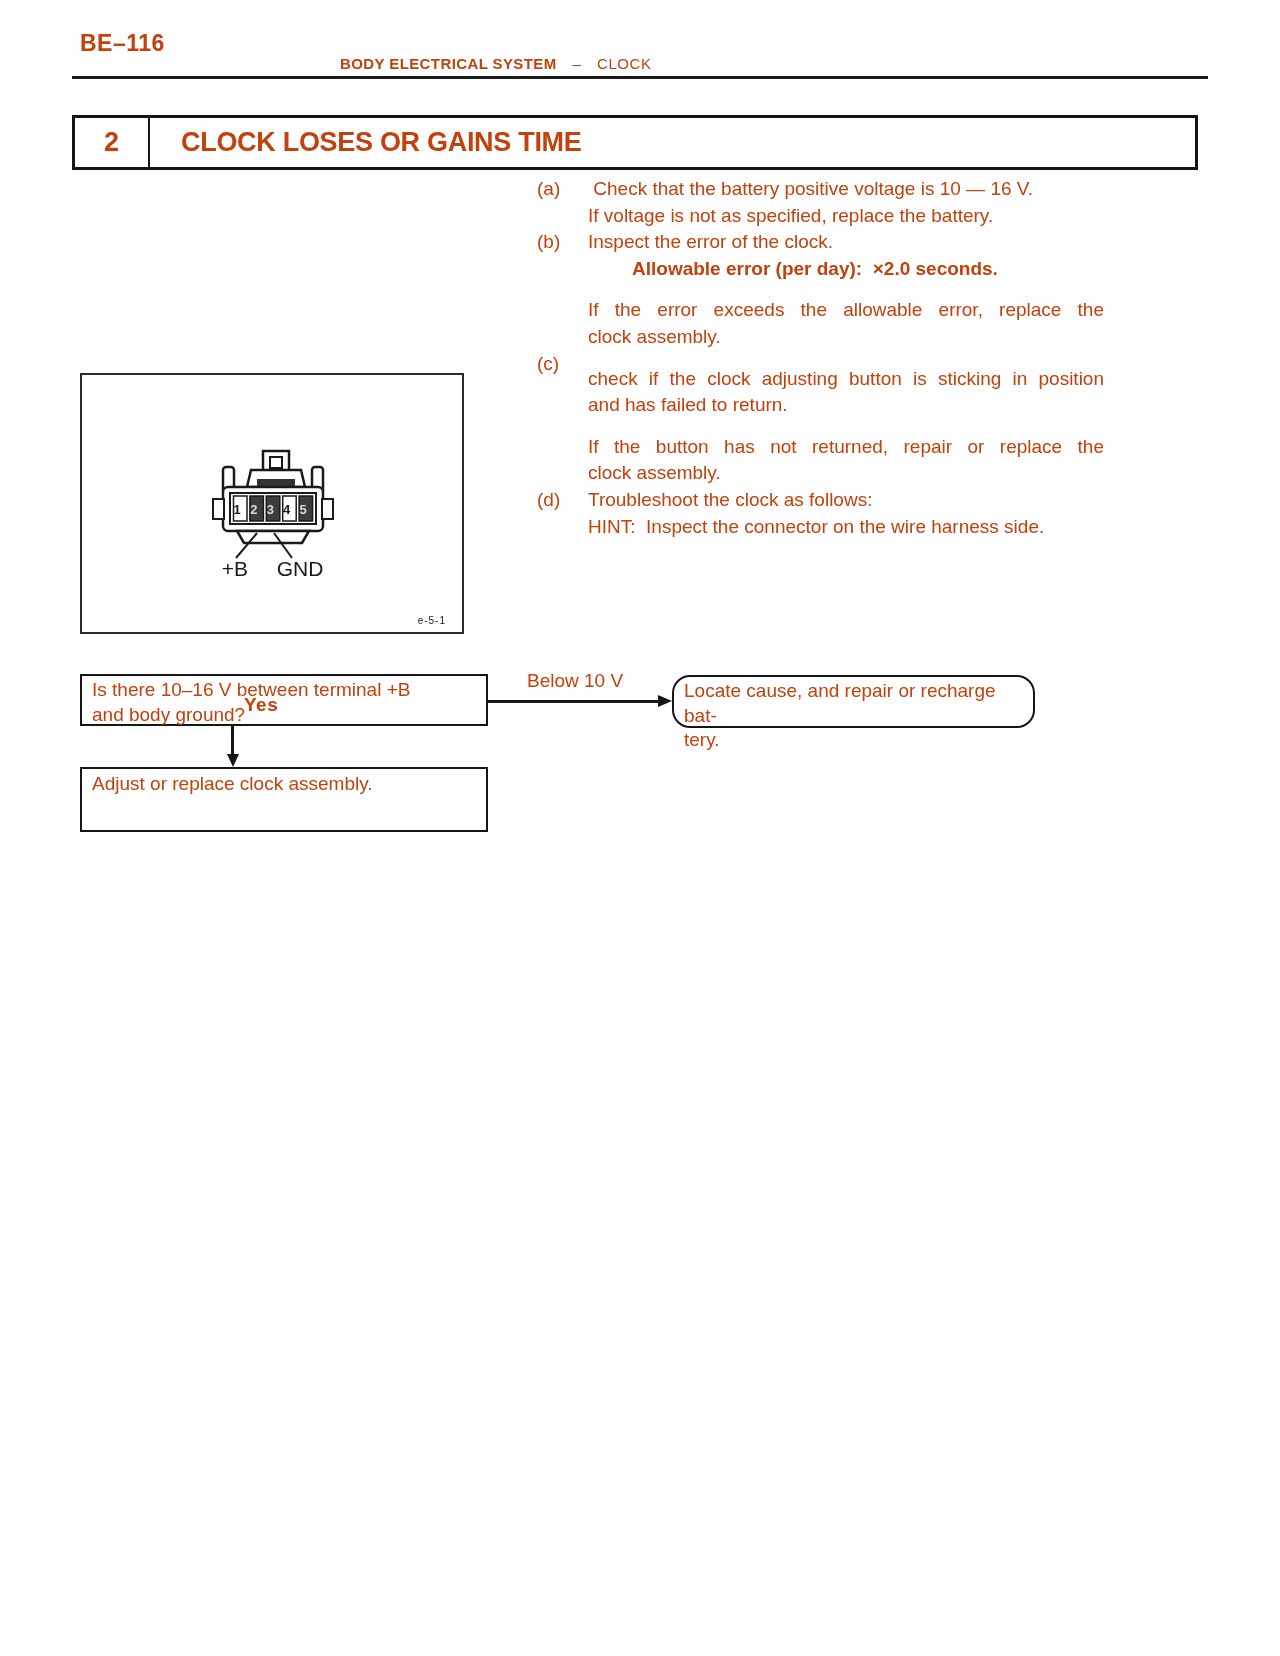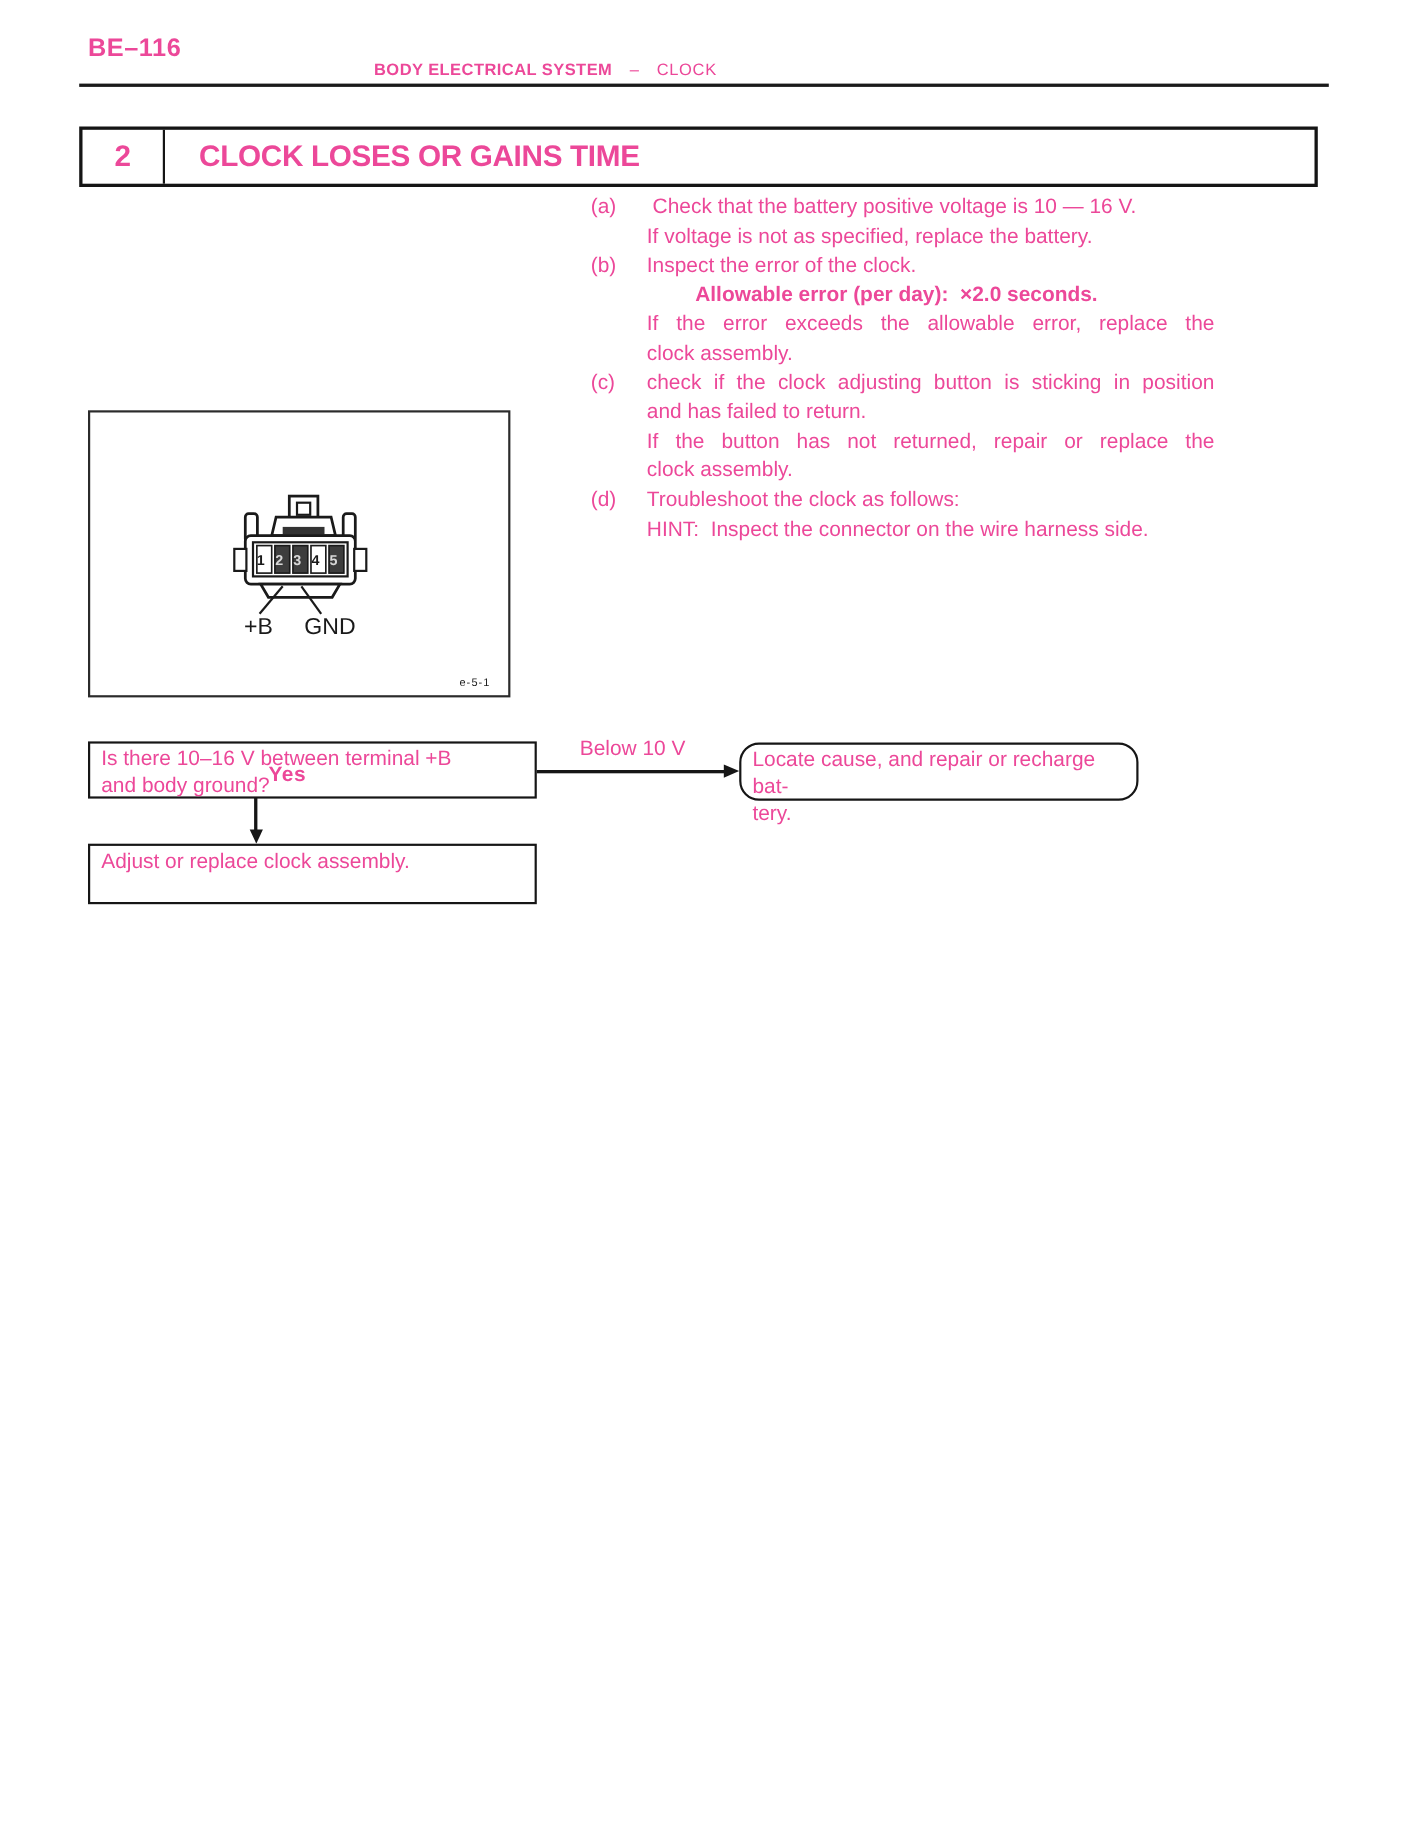--- a/index.html
+++ b/index.html
@@ -1,18 +1,18 @@
 <!DOCTYPE html>
 <html><head>
 <meta charset="utf-8">
 <style>
   html,body{margin:0;padding:0;background:#e8e8e8;}
   .page{
     position:relative;width:1280px;height:1656px;background:#ffffff;
-    font-family:"Liberation Sans", sans-serif;color:#ec4899;overflow:hidden;
+    font-family:"Liberation Sans", sans-serif;color:#c2410c;overflow:hidden;
   }
   
   .page-code{position:absolute;left:80px;top:30px;font-size:23px;font-weight:bold;letter-spacing:.5px;}
   .hdr-center{position:absolute;left:340px;top:55px;font-size:15px;white-space:nowrap;}
   .hdr-center .sys{font-weight:bold;letter-spacing:.4px;}
   .hdr-center .dash{margin:0 16px;}
   .hdr-center .sec{letter-spacing:.6px;}
   .hdr-rule{position:absolute;left:72px;top:76px;width:1136px;height:3px;background:#1a1a1a;}
   
   .title-box{
@@ -27,31 +27,31 @@
     display:flex;align-items:center;padding-left:31px;
     font-size:27px;font-weight:bold;letter-spacing:-.3px;white-space:nowrap;
   }
   
   .proc{position:absolute;left:537px;top:176px;width:567px;font-size:19px;line-height:26.6px;}
   .item{display:flex;}
   .item .lbl{width:51px;flex:0 0 51px;}
   .item .bdy{width:516px;}
   .ln{width:100%;}
   .ln.b{font-weight:bold;margin-left:44px;}
-  .ln.jlast{text-align:justify;text-align-last:justify;}
+  .ln.jlast{text-align:justify;text-align-last:justify;margin-top:15px;}
   
   .fig-box{position:absolute;left:80px;top:373px;width:384px;height:261px;
     border:2.5px solid #2b2b2b;box-sizing:border-box;}
   .fig-box svg{position:absolute;left:0;top:0;}
   
   .fc-box{position:absolute;border:2.5px solid #161616;box-sizing:border-box;
     font-size:19px;line-height:24.5px;background:#fff;}
   .fc-q{left:80px;top:674px;width:408px;height:52px;padding:2px 0 0 10px;}
   .fc-r{left:672px;top:675px;width:363px;height:53px;padding:2px 0 0 10px;border-radius:18px;}
-  .fc-a{left:80px;top:767px;width:408px;height:55px;padding:3px 0 0 10px;}
+  .fc-a{left:80px;top:767px;width:408px;height:65px;padding:3px 0 0 10px;}
   .fc-label{position:absolute;font-size:19px;white-space:nowrap;}
   .below-lbl{left:527px;top:670px;}
   .yes-lbl{left:244px;top:694px;font-weight:600;letter-spacing:.5px;}
   .fc-hline{position:absolute;left:488px;top:700px;width:172px;height:2.5px;background:#161616;}
   .fc-vline{position:absolute;left:231px;top:725px;width:2.5px;height:30px;background:#161616;}
   .arr-right{position:absolute;left:658px;top:695px;width:0;height:0;
     border-left:14px solid #161616;border-top:6.5px solid transparent;border-bottom:6.5px solid transparent;}
   .arr-down{position:absolute;left:226.5px;top:754px;width:0;height:0;
     border-top:13px solid #161616;border-left:6px solid transparent;border-right:6px solid transparent;}
 </style>

